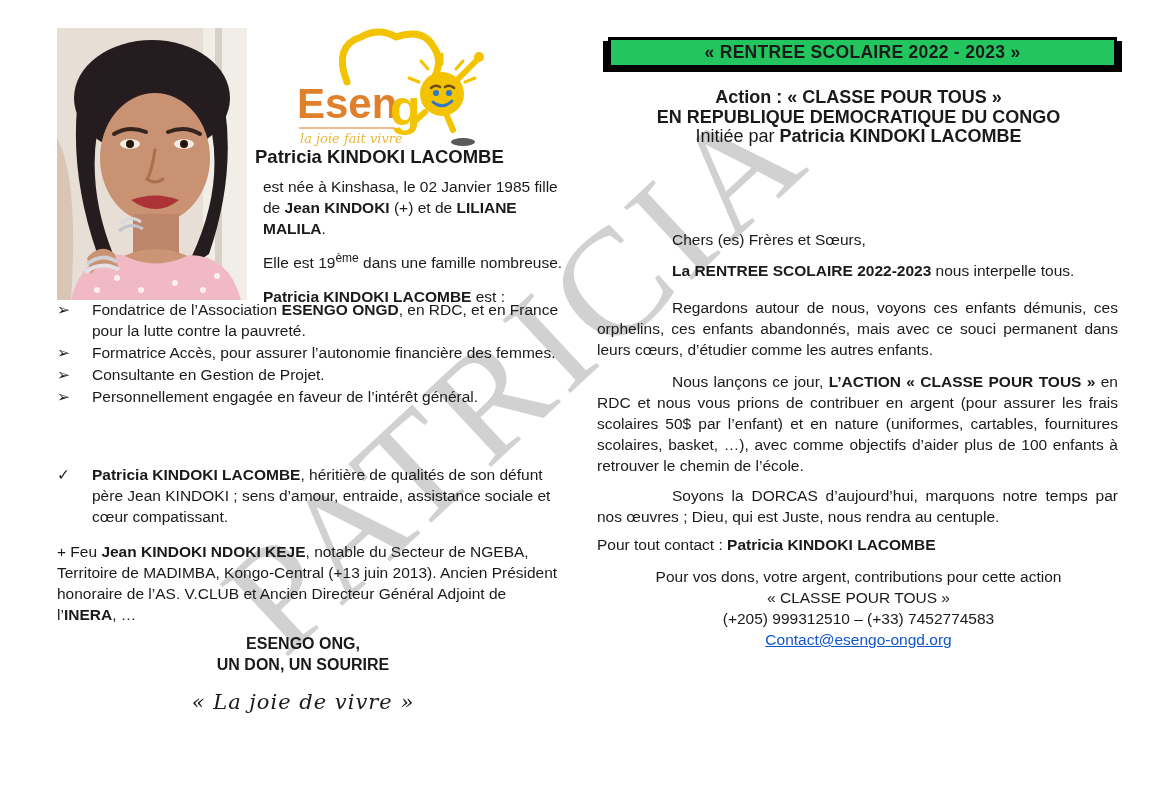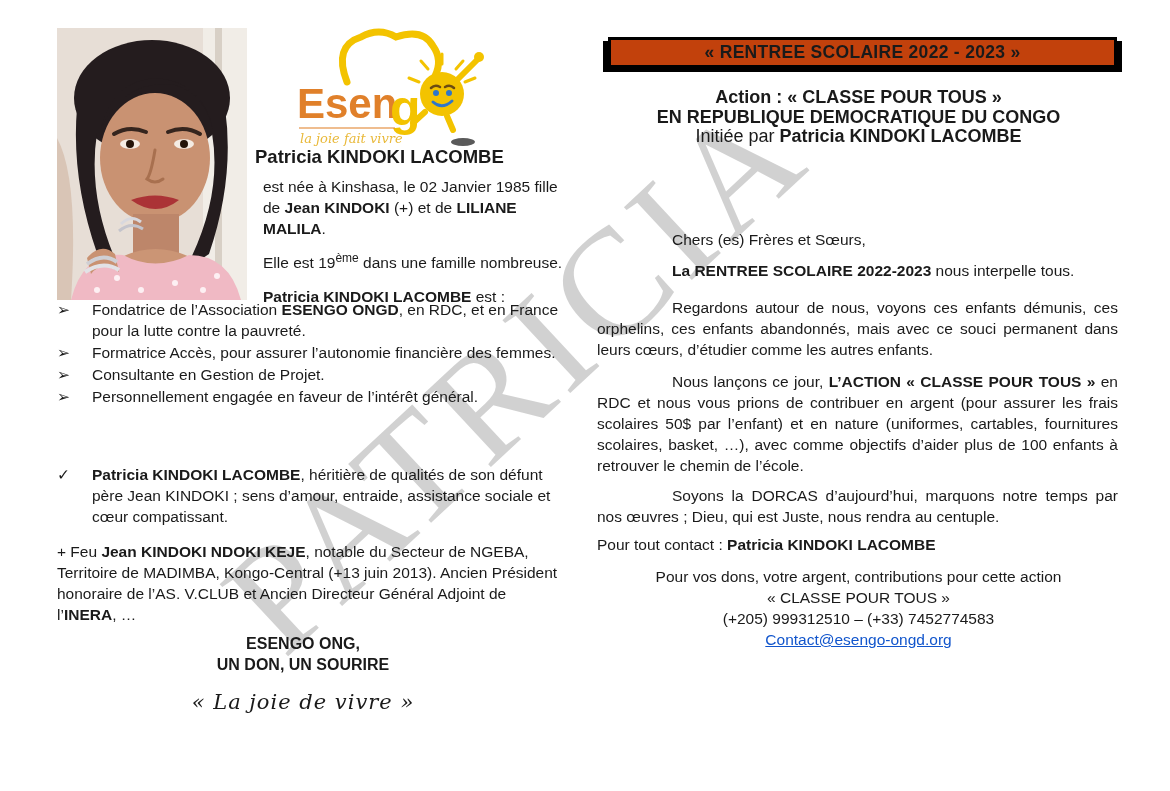--- a/index.html
+++ b/index.html
@@ -33,21 +33,21 @@
   .bullet-marker{width:35px;flex:0 0 35px;}
   .check-block{position:absolute;left:57px;top:464px;width:510px;font-size:15.5px;line-height:21px;display:flex;}
   .check-marker{width:35px;flex:0 0 35px;}
   .feu{position:absolute;left:57px;top:541px;width:512px;font-size:15.5px;line-height:21px;}
   .motto{position:absolute;left:57px;top:633px;width:492px;text-align:center;font-weight:bold;font-size:16px;line-height:21px;}
   .joie{position:absolute;left:57px;top:690px;width:492px;text-align:center;font-family:"DejaVu Serif",serif;font-style:italic;font-size:21px;letter-spacing:1px;}
 
   
   .banner{
     position:absolute;left:608px;top:37px;width:503px;
-    background:#c2410c;border:3px solid #000;
+    background:#22c55e;border:3px solid #000;
     box-shadow:5px 4px 0 #000,-5px 4px 0 #000;
     text-align:center;font-weight:bold;font-size:17.5px;line-height:25px;letter-spacing:.3px;
   }
   .action{position:absolute;left:597px;top:88px;width:523px;text-align:center;font-size:18px;line-height:19.5px;}
   .verse{position:absolute;left:597px;top:157px;width:523px;font-style:italic;font-size:15.5px;line-height:21px;}
   .greeting{position:absolute;left:597px;top:231px;width:523px;font-size:15.5px;text-indent:75px;}
   .interpelle{position:absolute;left:597px;top:262px;width:523px;font-size:15.5px;text-indent:75px;}
   .para{position:absolute;left:597px;width:521px;font-size:15.5px;line-height:21px;text-align:justify;text-indent:75px;}
   .p-regardons{top:297px;}
   .p-lancons{top:371px;}

